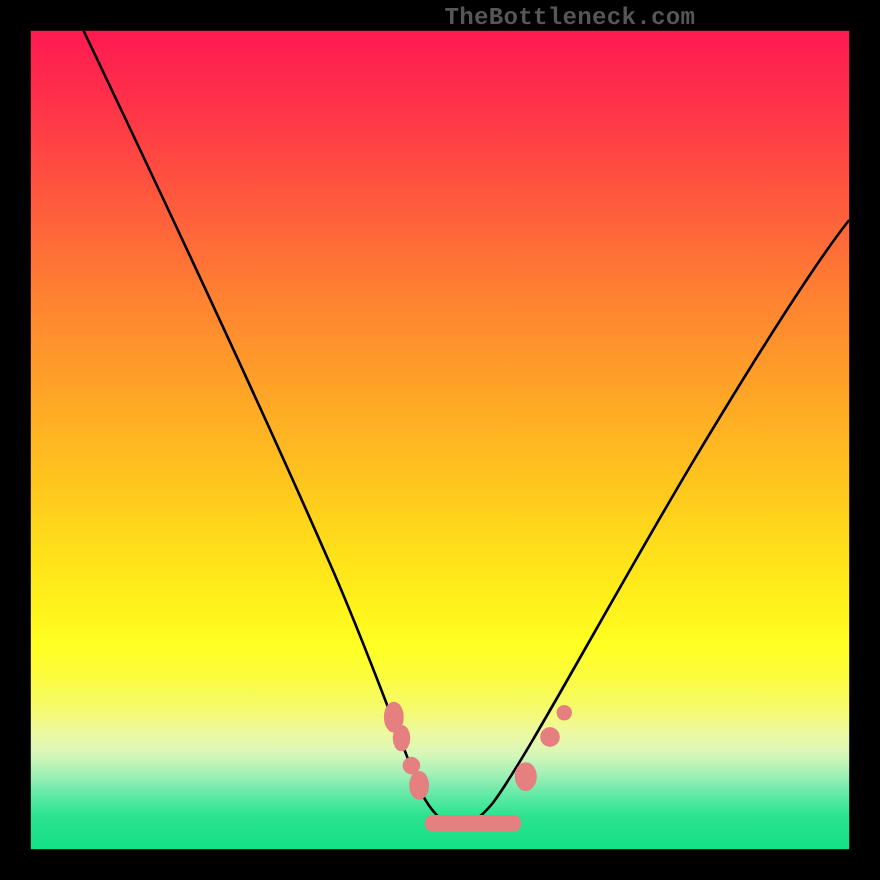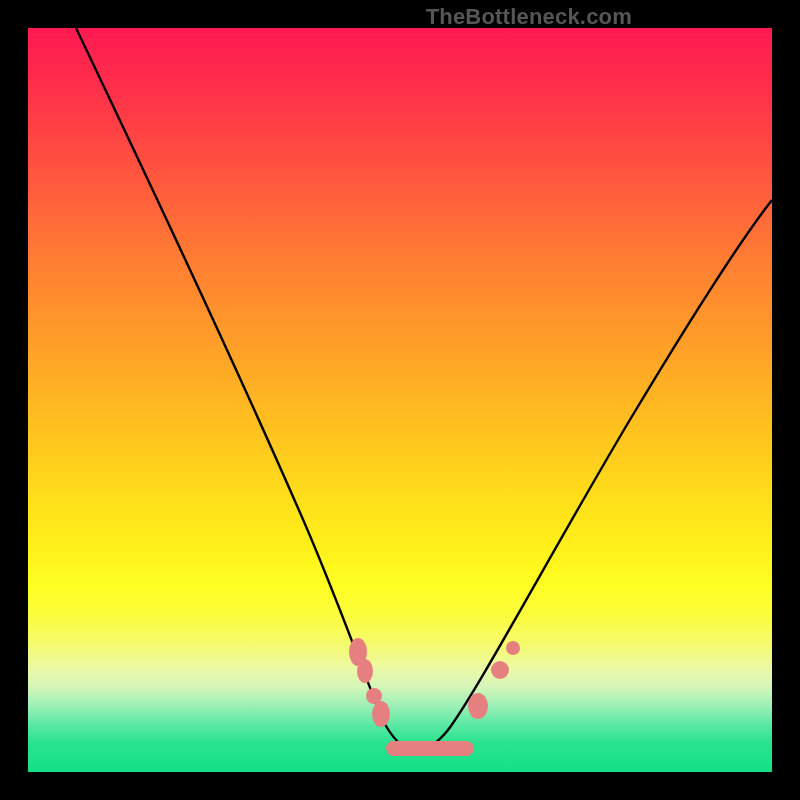--- a/index.html
+++ b/index.html
@@ -11,20 +11,21 @@
     overflow: hidden;
     font-family: Arial, Helvetica, sans-serif;
   }
   .frame {
     position: absolute;
     top: 0;
     left: 0;
     width: 644px;
     height: 800px;
     background: #000;
+    font-family: Liberation Mono, monospace;
   }
   .plot-area {
     position: absolute;
     top: 28px;
     left: 28px;
     width: 744px;
     height: 744px;
     
     background: linear-gradient(
       to bottom,

